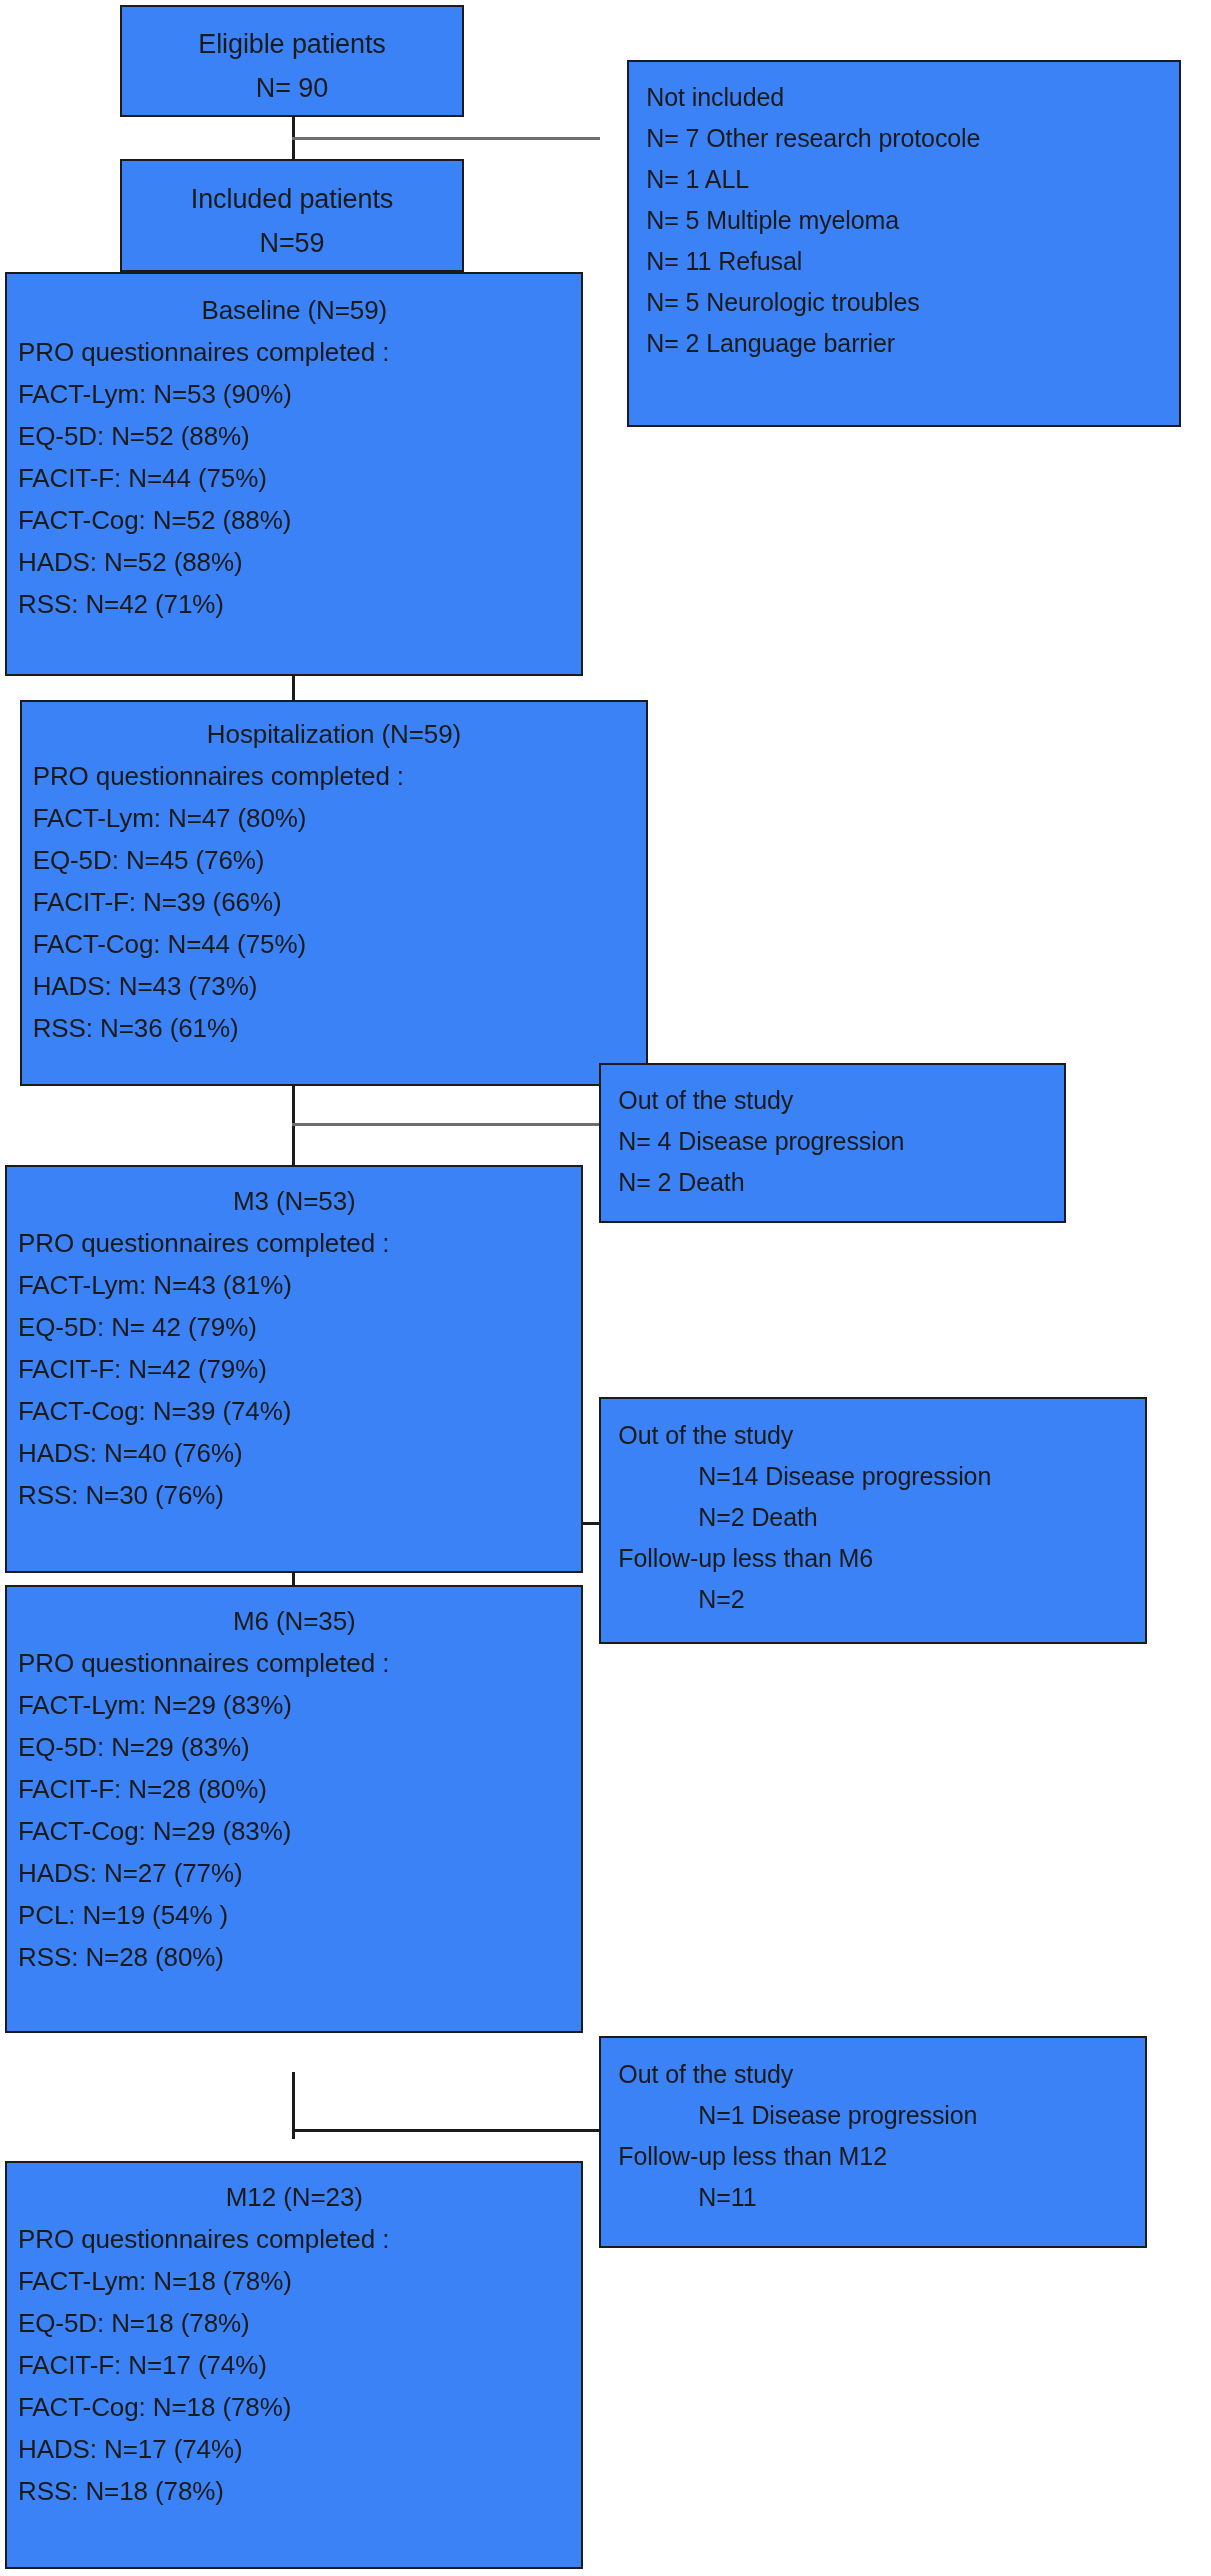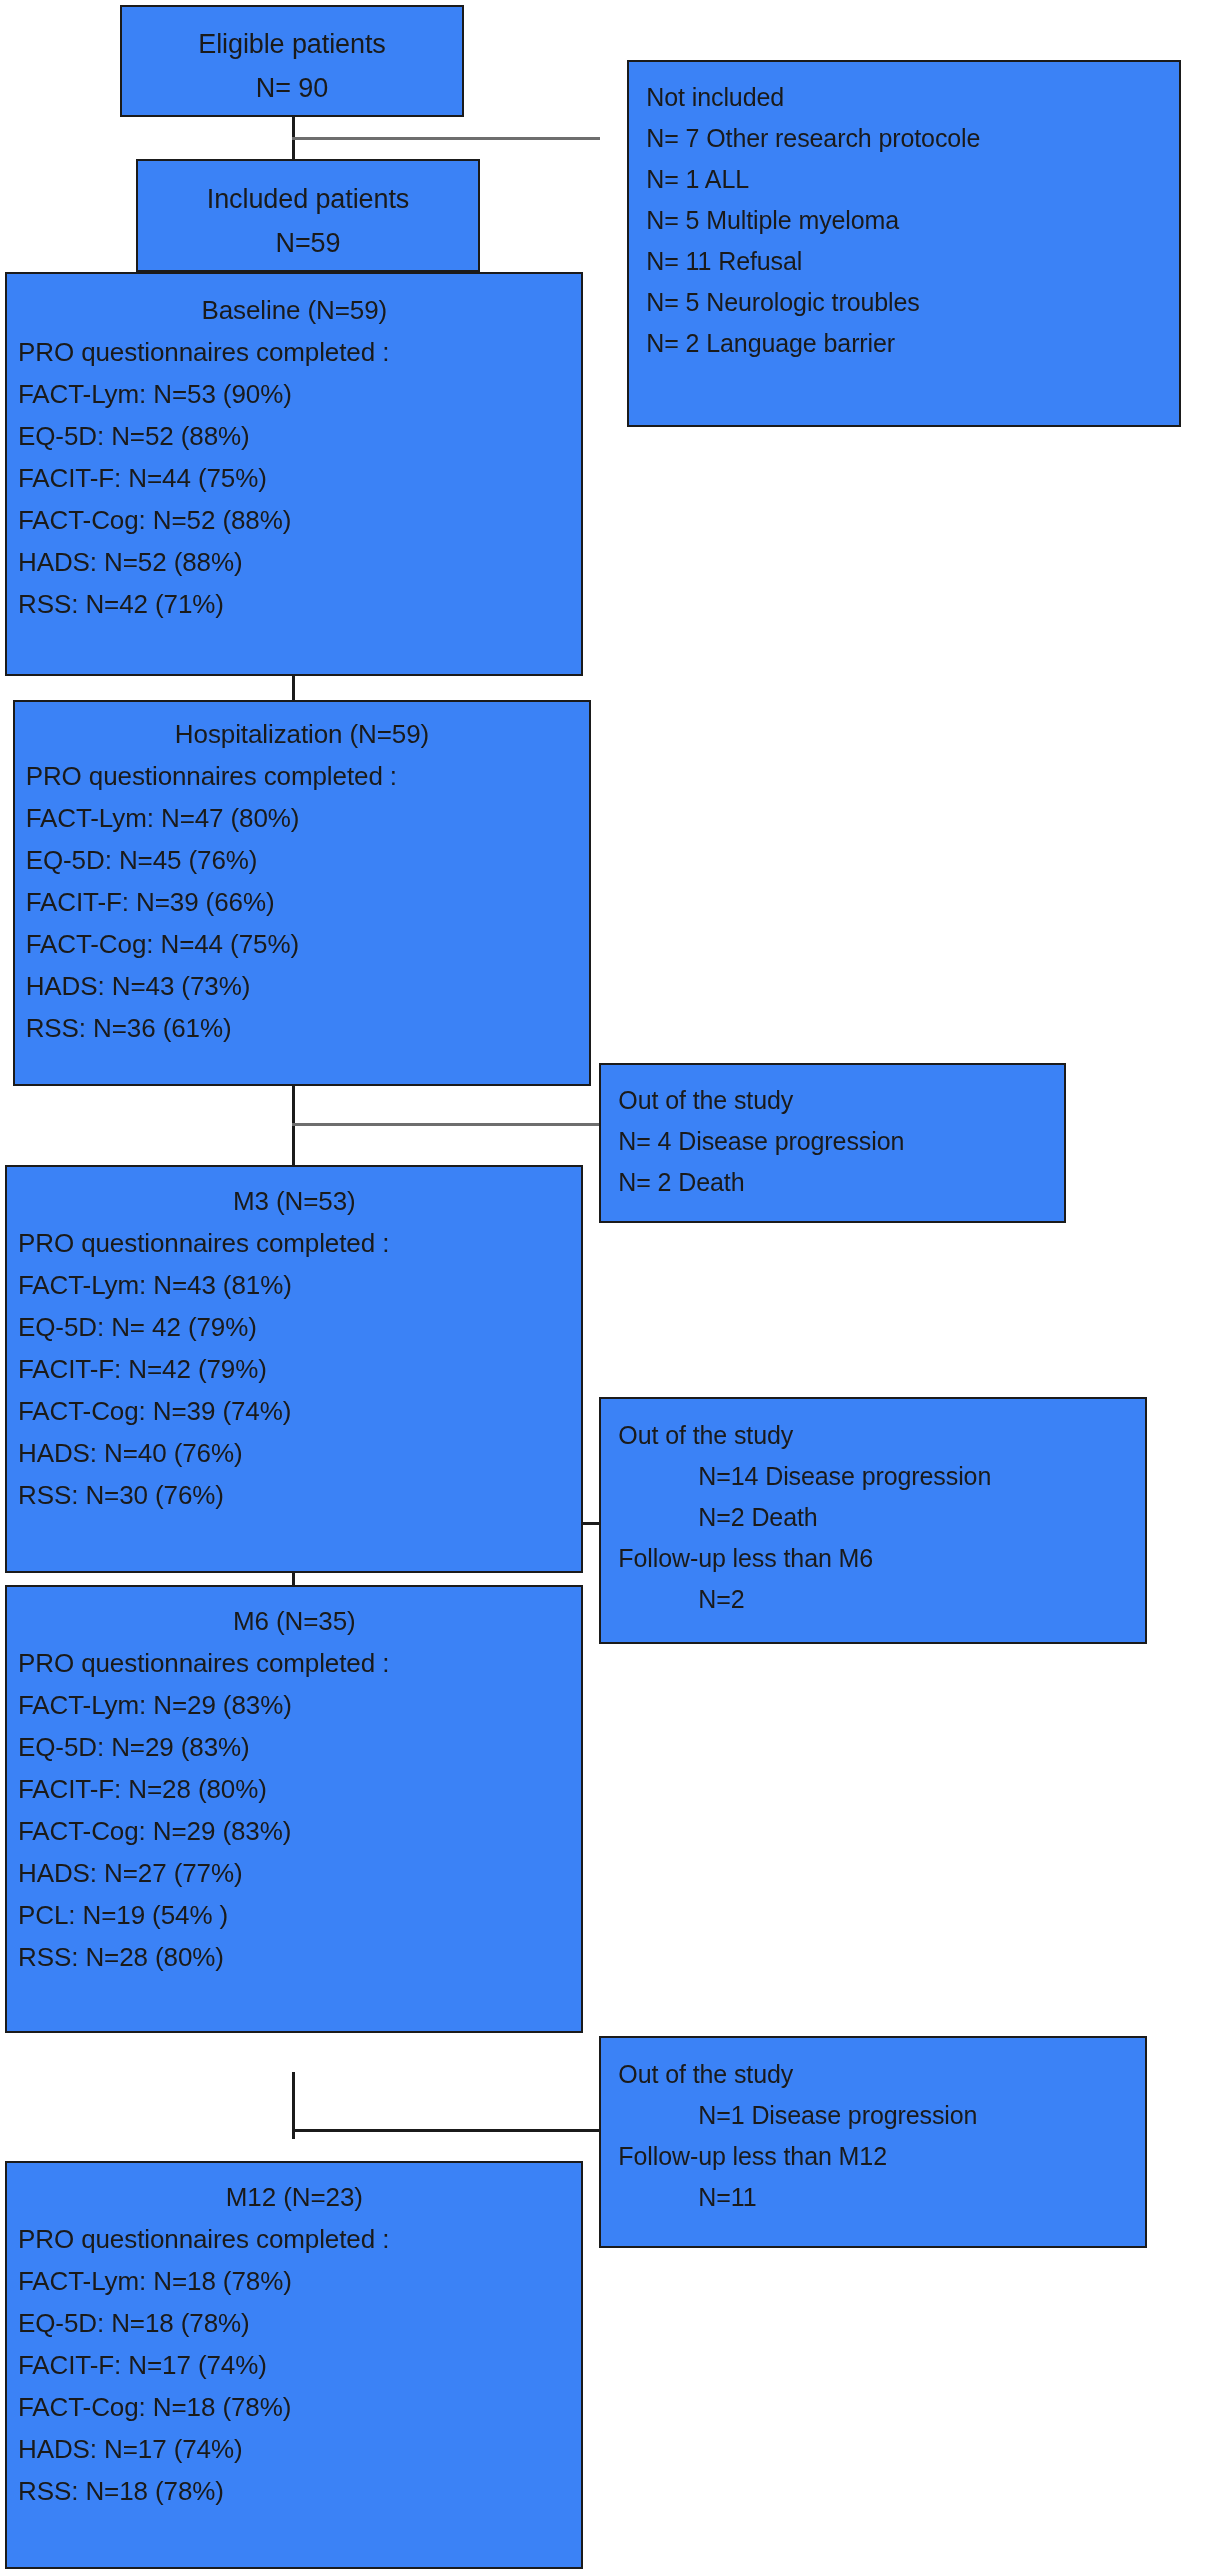--- a/index.html
+++ b/index.html
@@ -56,41 +56,41 @@
       <div class="line">Not included</div>
       <div class="line">N= 7 Other research protocole</div>
       <div class="line">N= 1 ALL</div>
       <div class="line">N= 5 Multiple myeloma</div>
       <div class="line">N= 11 Refusal</div>
       <div class="line">N= 5 Neurologic troubles</div>
       <div class="line">N= 2 Language barrier</div>
     </div>
   </div>
 
-  <div class="box" style="left:136px;top:159px;width:344px;height:113px;">
+  <div class="box" style="left:120px;top:159px;width:344px;height:113px;">
     <div class="t-big pad" style="padding-top:16px;">
       <div class="title">Included patients</div>
       <div class="title">N=59</div>
     </div>
   </div>
 
   <div class="box" style="left:5.3px;top:272px;width:578px;height:404px;">
     <div class="t-med pad" style="padding-top:14.7px;">
       <div class="title">Baseline (N=59)</div>
       <div class="line">PRO questionnaires completed :</div>
       <div class="line">FACT-Lym:  N=53 (90%)</div>
       <div class="line">EQ-5D: N=52 (88%)</div>
       <div class="line">FACIT-F: N=44 (75%)</div>
       <div class="line">FACT-Cog: N=52 (88%)</div>
       <div class="line">HADS: N=52 (88%)</div>
       <div class="line">RSS: N=42 (71%)</div>
     </div>
   </div>
 
-  <div class="box" style="left:13px;top:700px;width:578px;height:386px;">
+  <div class="box" style="left:20px;top:700px;width:628px;height:386px;">
     <div class="t-med pad" style="padding-top:10.7px;">
       <div class="title">Hospitalization (N=59)</div>
       <div class="line">PRO questionnaires completed :</div>
       <div class="line">FACT-Lym:  N=47 (80%)</div>
       <div class="line">EQ-5D: N=45 (76%)</div>
       <div class="line">FACIT-F: N=39 (66%)</div>
       <div class="line">FACT-Cog: N=44 (75%)</div>
       <div class="line">HADS: N=43 (73%)</div>
       <div class="line">RSS: N=36 (61%)</div>
     </div>

